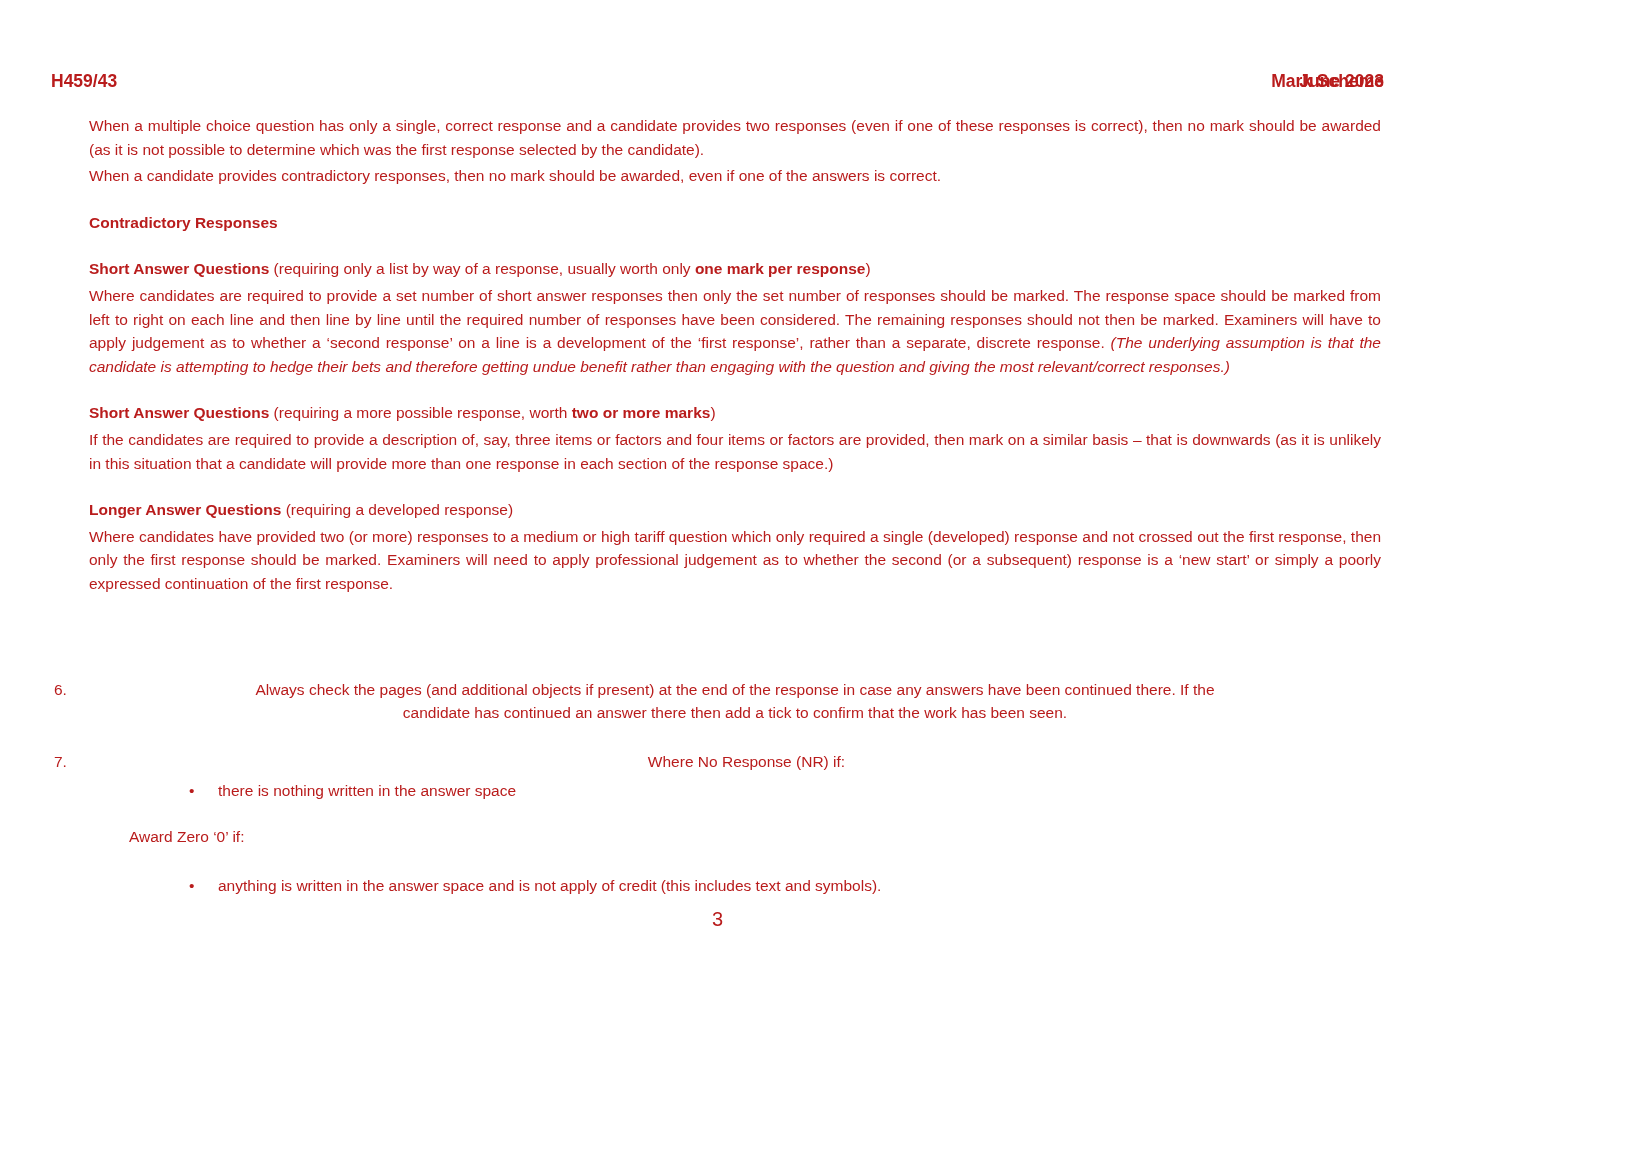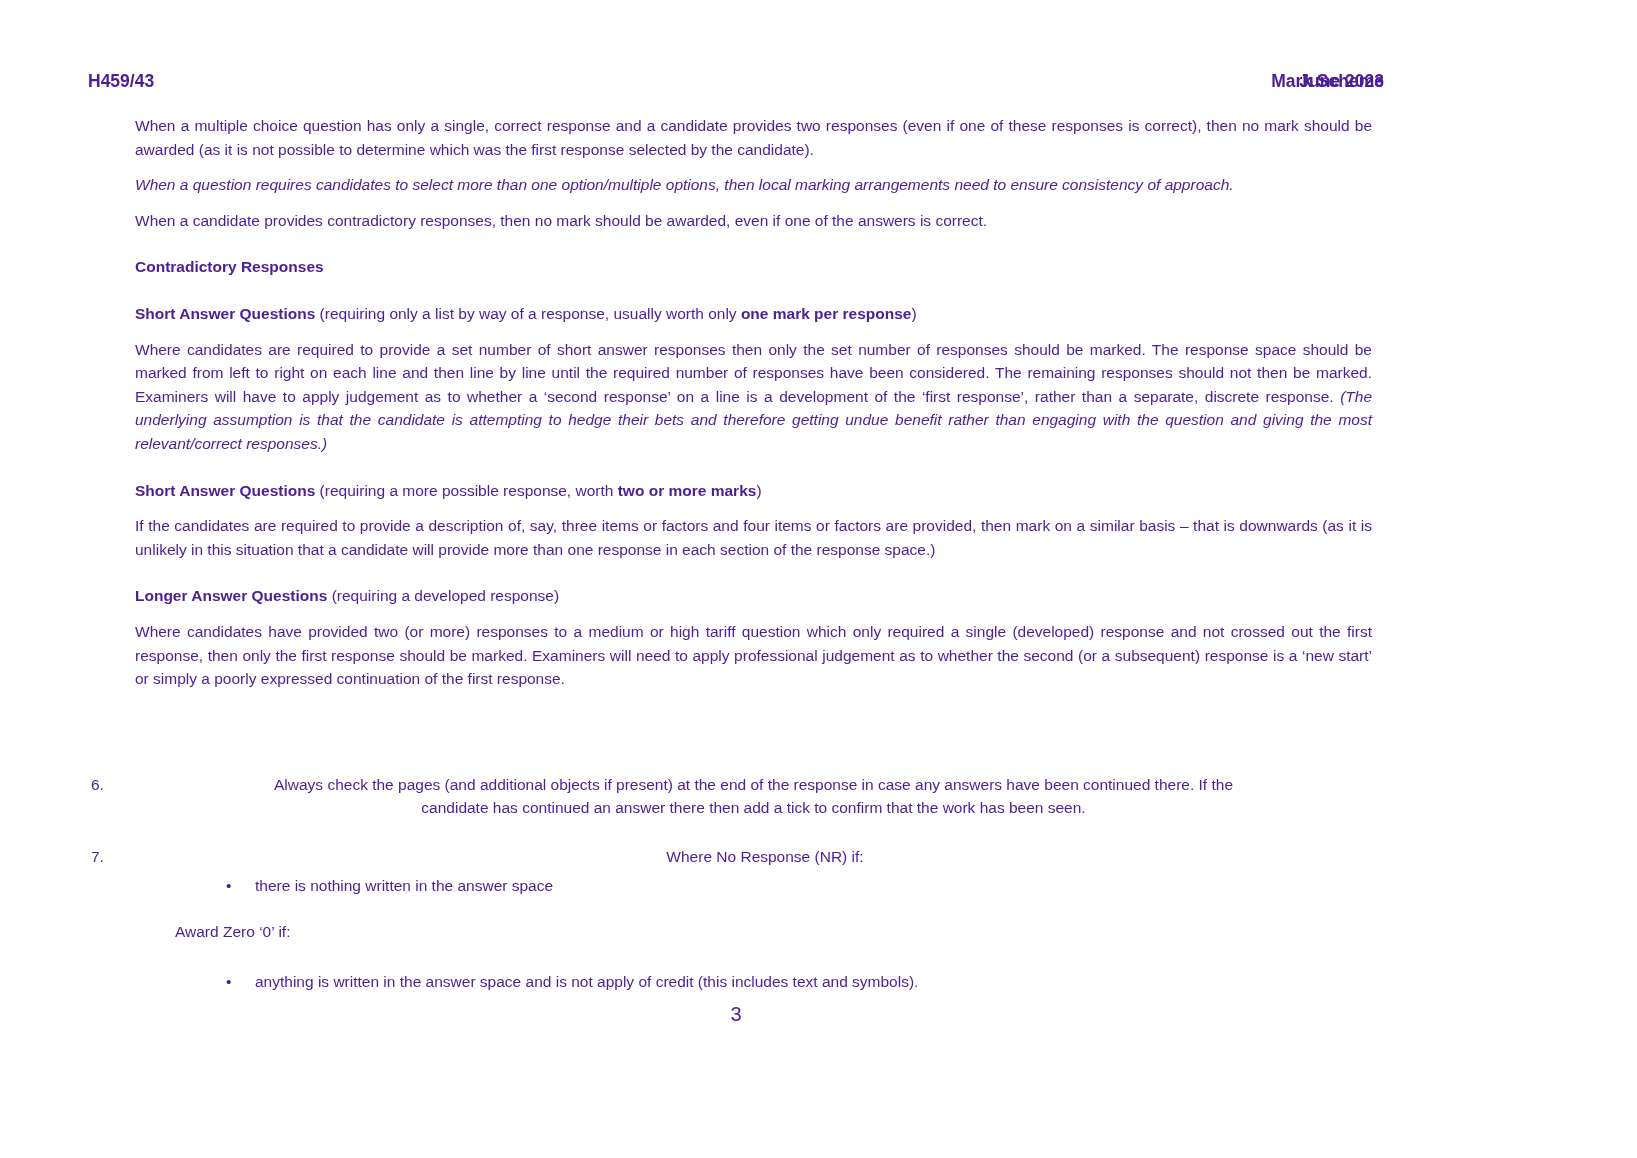--- a/index.html
+++ b/index.html
@@ -1,30 +1,30 @@
 <!DOCTYPE html>
 <html><head>
 <meta charset="utf-8">
 <style>
   html,body{margin:0;padding:0;background:#ffffff;}
   .page{
     position:relative;
     width:1546px;height:1158px;
-    background:#ffffff;color:#4c1d95;
+    background:#ffffff;color:#b91c1c;
     font-family:"Liberation Sans",sans-serif;
     font-size:15.5px;line-height:23.6px;
-    padding:70px 162px 0 88px;
+    padding:70px 162px 0 51px;
     box-sizing:border-box;
     overflow:hidden;
   }
   .hdr{position:relative;height:24px;font-weight:bold;font-size:17.5px;}
   .hdr-left{position:absolute;left:0;top:0;}
   .hdr-center{position:absolute;left:0;right:0;top:0;text-align:right;}
   .hdr-right{position:absolute;right:0;top:0;}
-  .para{margin:12px;padding-left:35px;}
+  .para{margin:3px;padding-left:35px;}
   .j{text-align:justify;}
   .italic{font-style:italic;}
   .bold{font-weight:bold;}
   .item{display:flex;margin:0;}
   .num{flex:0 0 32px;padding-left:3px;box-sizing:content-box;}
   .num-wide{flex:0 0 55px;padding-left:3px;box-sizing:content-box;}
   .itx{flex:1;text-align:center;}
   .bullet{display:flex;margin-left:138px;}
   .bmark{flex:0 0 29px;}
   .btx{flex:1;}
@@ -44,21 +44,20 @@
 
 <div class="page">
 
   <div class="hdr">
     <span class="hdr-left">H459/43</span>
     <span class="hdr-center">Mark Scheme</span>
     <span class="hdr-right">June 2023</span>
   </div>
 
   <div class="para j mt20">When a multiple choice question has only a single, correct response and a candidate provides two responses (even if one of these responses is correct), then no mark should be awarded (as it is not possible to determine which was the first response selected by the candidate).</div>
-  <div class="para j italic">When a question requires candidates to select more than one option/multiple options, then local marking arrangements need to ensure consistency of approach.</div>
 
   <div class="para j">When a candidate provides contradictory responses, then no mark should be awarded, even if one of the answers is correct.</div>
   <div class="para bold mt23">Contradictory Responses</div>
 
   <div class="para mt23"><span style="font-weight: bold;">Short Answer Questions</span><span> (requiring only a list by way of a response, usually worth only </span><span style="font-weight: bold;">one mark per response</span><span>)</span></div>
   <div class="para j"><span>Where candidates are required to provide a set number of short answer responses then only the set number of responses should be marked. The response space should be marked from left to right on each line and then line by line until the required number of responses have been considered. The remaining responses should not then be marked. Examiners will have to apply judgement as to whether a ‘second response’ on a line is a development of the ‘first response’, rather than a separate, discrete response. </span><span style="font-style: italic;">(The underlying assumption is that the candidate is attempting to hedge their bets and therefore getting undue benefit rather than engaging with the question and giving the most relevant/correct responses.)</span></div>
 
   <div class="para mt23"><span style="font-weight: bold;">Short Answer Questions</span><span> (requiring a more possible response, worth </span><span style="font-weight: bold;">two or more marks</span><span>)</span></div>
   <div class="para j">If the candidates are required to provide a description of, say, three items or factors and four items or factors are provided, then mark on a similar basis – that is downwards (as it is unlikely in this situation that a candidate will provide more than one response in each section of the response space.)</div>
 

